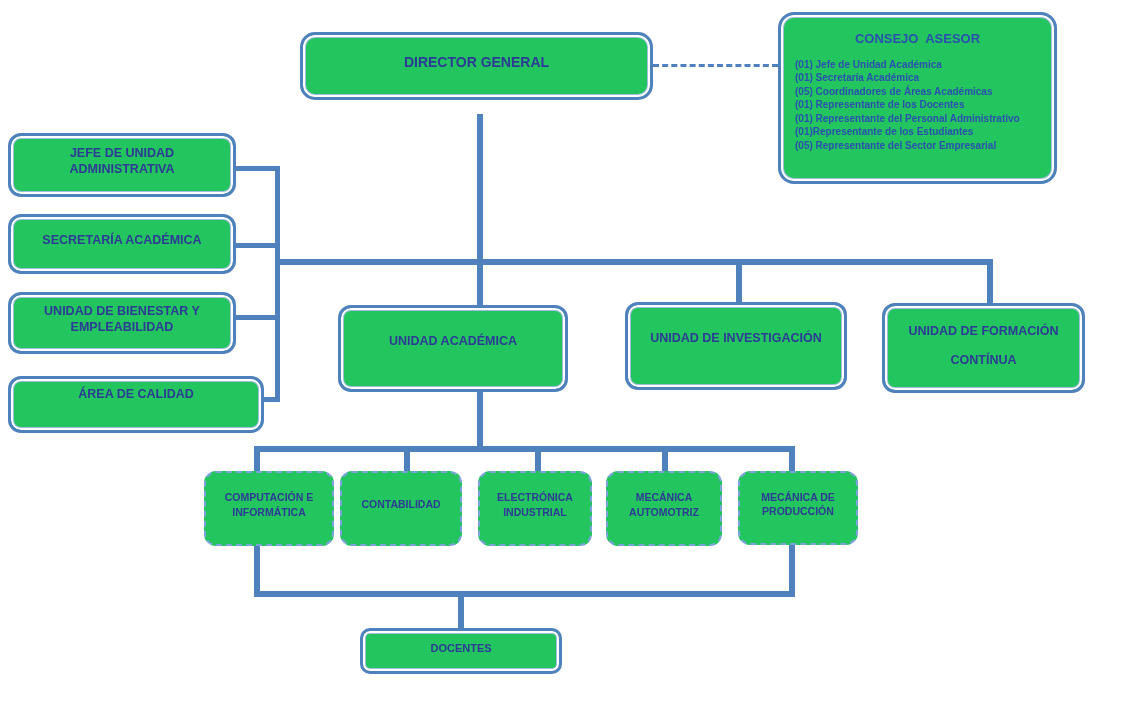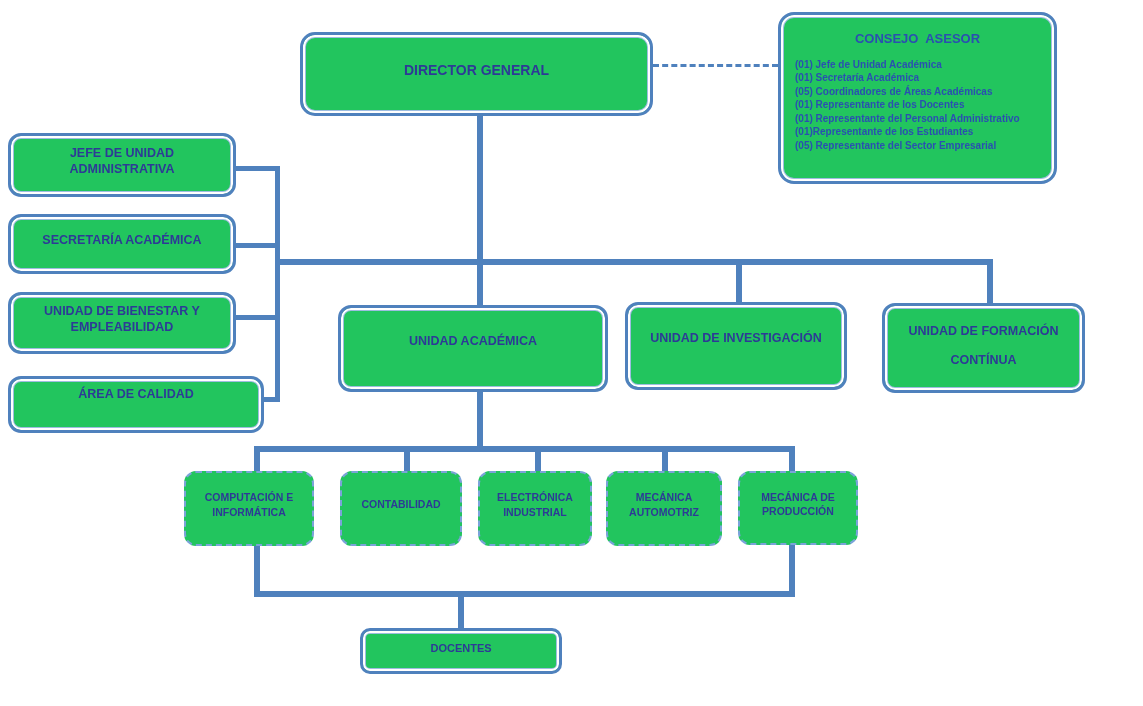--- a/index.html
+++ b/index.html
@@ -68,21 +68,21 @@
   <div class="vl" style="left:404px;top:452px;width:6px;height:20px"></div>
   <div class="vl" style="left:535px;top:452px;width:6px;height:20px"></div>
   <div class="vl" style="left:662px;top:452px;width:6px;height:20px"></div>
   <div class="vl" style="left:789px;top:452px;width:6px;height:20px"></div>
 
   <div class="vl" style="left:254px;top:545px;width:6px;height:52px"></div>
   <div class="vl" style="left:789px;top:545px;width:6px;height:52px"></div>
   <div class="hl" style="left:254px;top:591px;width:541px;height:6px"></div>
   <div class="vl" style="left:458px;top:597px;width:6px;height:32px"></div>
 
-  <div class="node" style="left:300px;top:32px;width:353px;height:84px;font-size:14px;border-radius:15px">
+  <div class="node" style="left:300px;top:32px;width:353px;height:68px;font-size:14px;border-radius:15px">
     <span>DIRECTOR GENERAL</span>
   </div>
 
   <div class="node consejo" style="left:778px;top:12px;width:279px;height:172px;border-radius:16px">
     <div class="consejo-title">CONSEJO  ASESOR</div>
     <div>
       <div class="consejo-item">(01) Jefe de Unidad Académica</div>
       <div class="consejo-item">(01) Secretaría Académica</div>
       <div class="consejo-item">(05) Coordinadores de Áreas Académicas</div>
       <div class="consejo-item">(01) Representante de los Docentes</div>
@@ -98,31 +98,31 @@
   <div class="node" style="left:8px;top:214px;width:228px;height:60px;padding-bottom:12px">
     <span>SECRETARÍA ACADÉMICA</span>
   </div>
   <div class="node" style="left:8px;top:292px;width:228px;height:62px">
     <span>UNIDAD DE BIENESTAR Y EMPLEABILIDAD</span>
   </div>
   <div class="node" style="left:8px;top:376px;width:256px;height:57px;padding-bottom:24px">
     <span>ÁREA DE CALIDAD</span>
   </div>
 
-  <div class="node" style="left:338px;top:305px;width:270px;height:87px;padding-bottom:18px">
+  <div class="node" style="left:338px;top:305px;width:230px;height:87px;padding-bottom:18px">
     <span>UNIDAD ACADÉMICA</span>
   </div>
   <div class="node" style="left:625px;top:302px;width:222px;height:88px;padding-bottom:20px">
     <span>UNIDAD DE INVESTIGACIÓN</span>
   </div>
   <div class="node gapped" style="left:882px;top:303px;width:203px;height:90px;padding-bottom:8px">
     <span>UNIDAD DE FORMACIÓN CONTÍNUA</span>
   </div>
 
-  <div class="node dashed" style="left:184px;top:471px;width:130px;height:75px">
+  <div class="node dashed" style="left:204px;top:471px;width:130px;height:75px">
     <span>COMPUTACIÓN E INFORMÁTICA</span>
   </div>
   <div class="node dashed" style="left:340px;top:471px;width:122px;height:75px">
     <span>CONTABILIDAD</span>
   </div>
   <div class="node dashed" style="left:478px;top:471px;width:114px;height:75px">
     <span>ELECTRÓNICA INDUSTRIAL</span>
   </div>
   <div class="node dashed" style="left:606px;top:471px;width:116px;height:75px">
     <span>MECÁNICA AUTOMOTRIZ</span>

